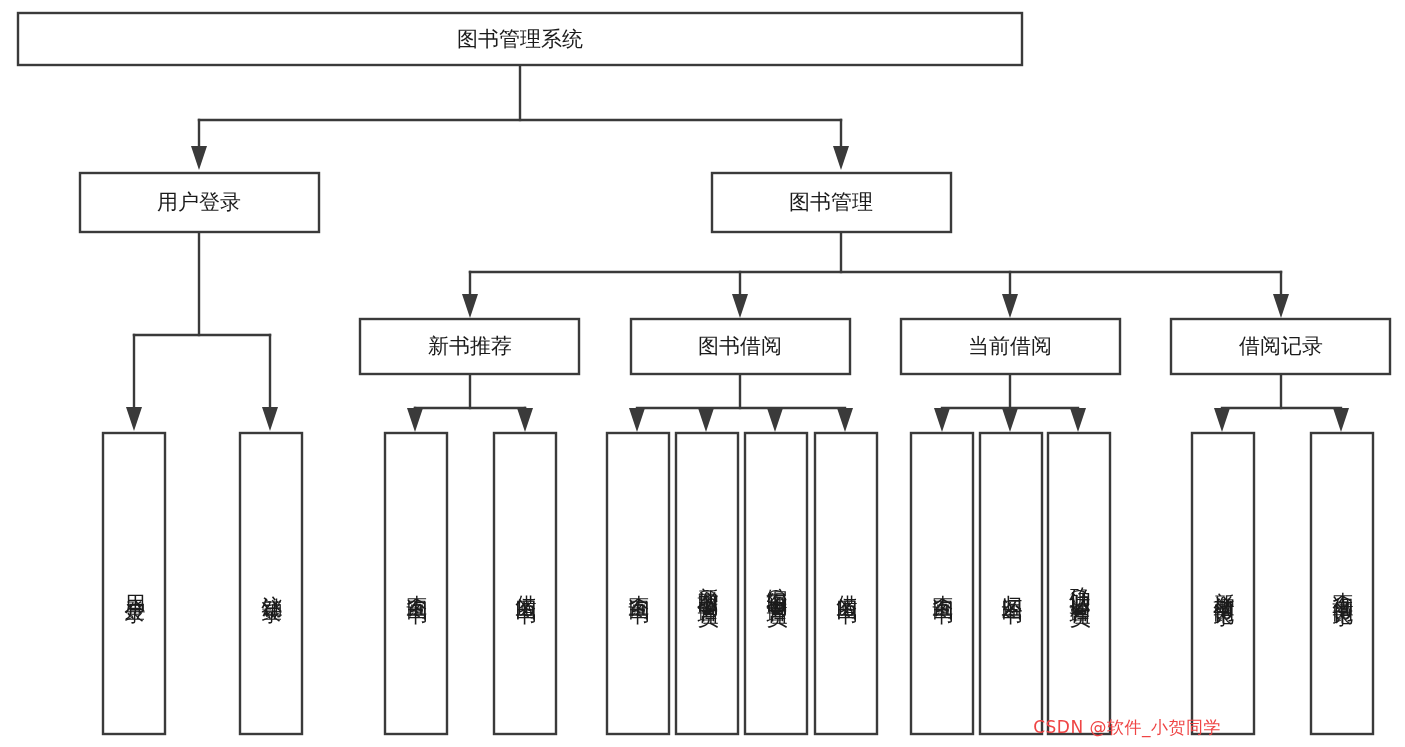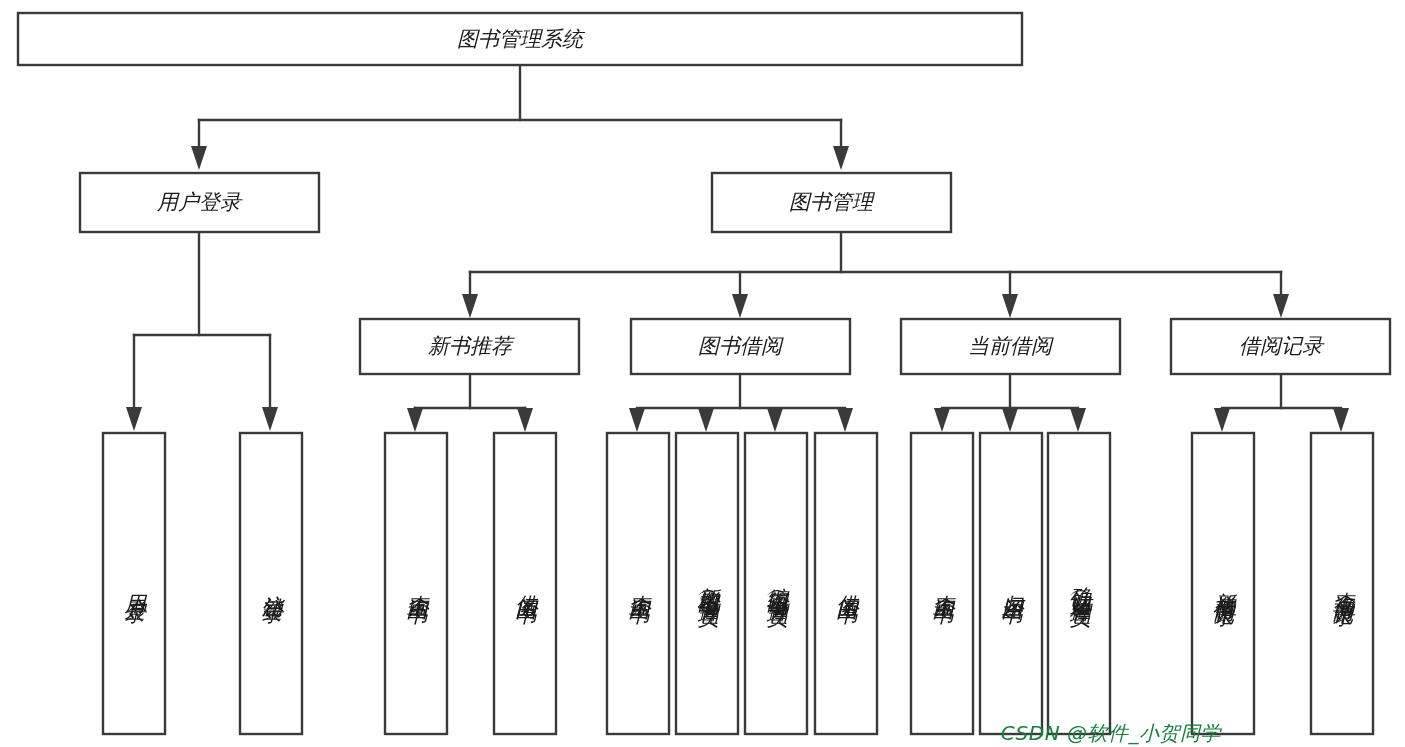--- a/index.html
+++ b/index.html
@@ -13,21 +13,20 @@
     font-family: "DejaVu Sans", "Liberation Sans", sans-serif;
     overflow: hidden;
     position: relative;
   }
   #diagram-root {
     position: absolute;
     left: 0;
     top: 0;
     width: 1227px;
     height: 747px;
-    font-style: italic;
   }
   svg.flowchart {
     display: block;
     width: 1405px;
     height: 747px;
   }
   .node-box {
     fill: #ffffff;
     stroke: #3a3a3a;
     stroke-width: 2.4;
@@ -55,24 +54,24 @@
     fill: #1b1b1b;
     writing-mode: vertical-rl;
     text-orientation: upright;
     letter-spacing: 3px;
     dominant-baseline: middle;
     text-anchor: middle;
   }
   .watermark {
     position: absolute;
     right: 6px;
-    bottom: 0;
-    font-family: "DejaVu Sans", "Liberation Sans", sans-serif;
-    font-size: 20px;
-    color: #15803d;
+    bottom: 8px;
+    font-family: "DejaVu Sans", "Liberation Sans", sans-serif;
+    font-size: 17px;
+    color: #ef4444;
     white-space: nowrap;
     letter-spacing: 0.5px;
     pointer-events: none;
   }
 </style>
 </head>
 <body>
 
 <div id="diagram-root">
   <svg class="flowchart" viewBox="0 0 1405 747" xmlns="http://www.w3.org/2000/svg">

